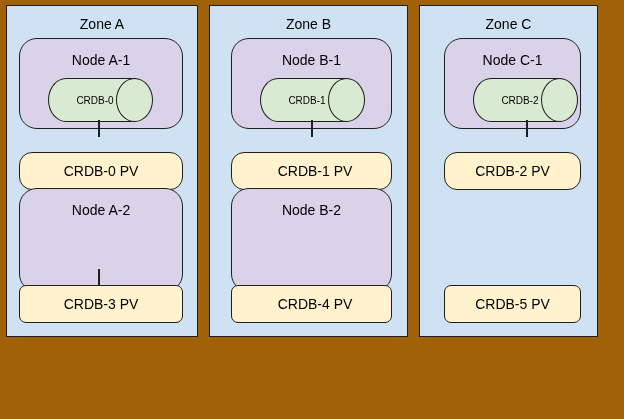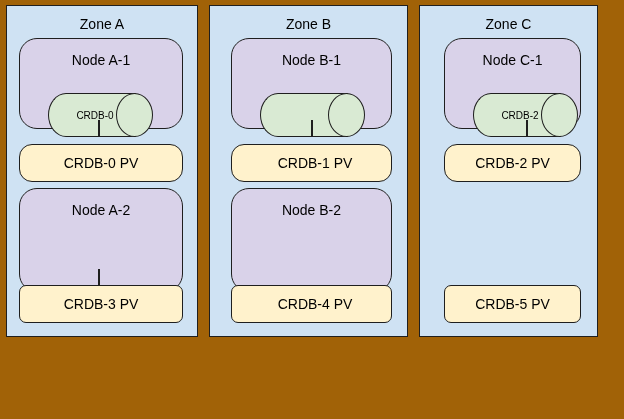--- a/index.html
+++ b/index.html
@@ -39,21 +39,21 @@
 
   .zone-a .node, .zone-a .pv { left: 12px; right: 14px; }
   .zone-b .node, .zone-b .pv { left: 21px; right: 15px; padding-left: 7px; }
   .zone-c .node, .zone-c .pv { left: 24px; right: 16px; }
 
   .node-title {
     position: absolute; top: 13px; left: 0; right: 0;
     text-align: center; font-size: 14px; line-height: 16px;
   }
 
-  .cylinder { position: absolute; left: 28px; top: 54px; width: 105px; height: 44px; }
+  .cylinder { position: absolute; left: 28px; top: 39px; width: 105px; height: 44px; }
   .node-2 .cylinder { top: 38px; }
   .cyl-body {
     position: absolute; left: 0; top: 0; width: 88px; height: 44px;
     background: #d9ead3;
     border: 1px solid #1f1f1f; border-right: none;
     border-radius: 18px 0 0 18px / 22px 0 0 22px;
     box-sizing: border-box;
   }
   .cyl-cap {
     position: absolute; right: 0; top: 0; width: 37px; height: 44px;
@@ -77,21 +77,21 @@
 
   .pv {
     position: absolute; height: 38px;
     background: #fff2cc;
     border: 1px solid #1f1f1f;
     border-radius: 7px;
     box-sizing: border-box;
     display: flex; align-items: center; justify-content: center;
     font-size: 14px;
   }
-  .pv-1 { top: 138px; border-radius: 13px; }
+  .pv-1 { top: 146px; border-radius: 13px; }
   .pv-2 { top: 279px; }
 </style>
 </head>
 <body>
 
 <div class="canvas">
 
   <section class="zone zone-a">
     <div class="zone-title">Zone A</div>
 
@@ -118,20 +118,21 @@
   </section>
 
   <section class="zone zone-b">
     <div class="zone-title">Zone B</div>
 
     <div class="node node-1">
       <div class="node-title">Node B-1</div>
       <div class="cylinder">
         <div class="cyl-body"></div>
         <div class="cyl-cap"></div>
+        <div class="cyl-label">CRDB-1</div>
       </div>
     </div>
     <div class="connector connector-1"></div>
     <div class="pv pv-1">
       <span>CRDB-1 PV</span>
     </div>
 
     <div class="node node-2">
       <div class="node-title">Node B-2</div>
     </div>

